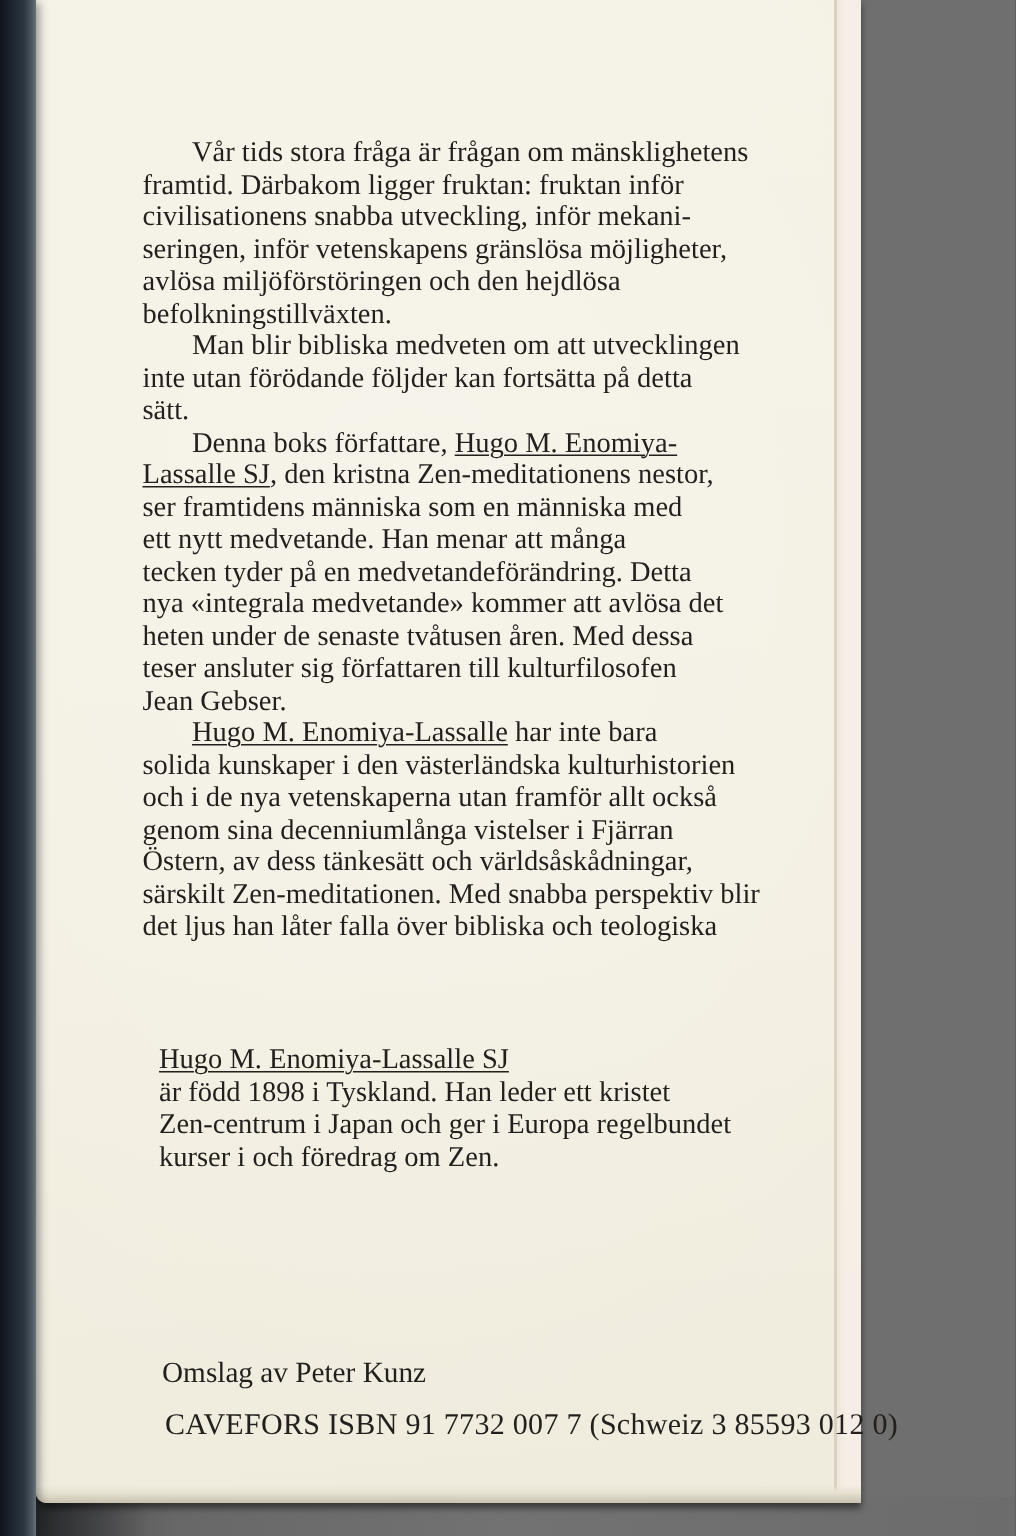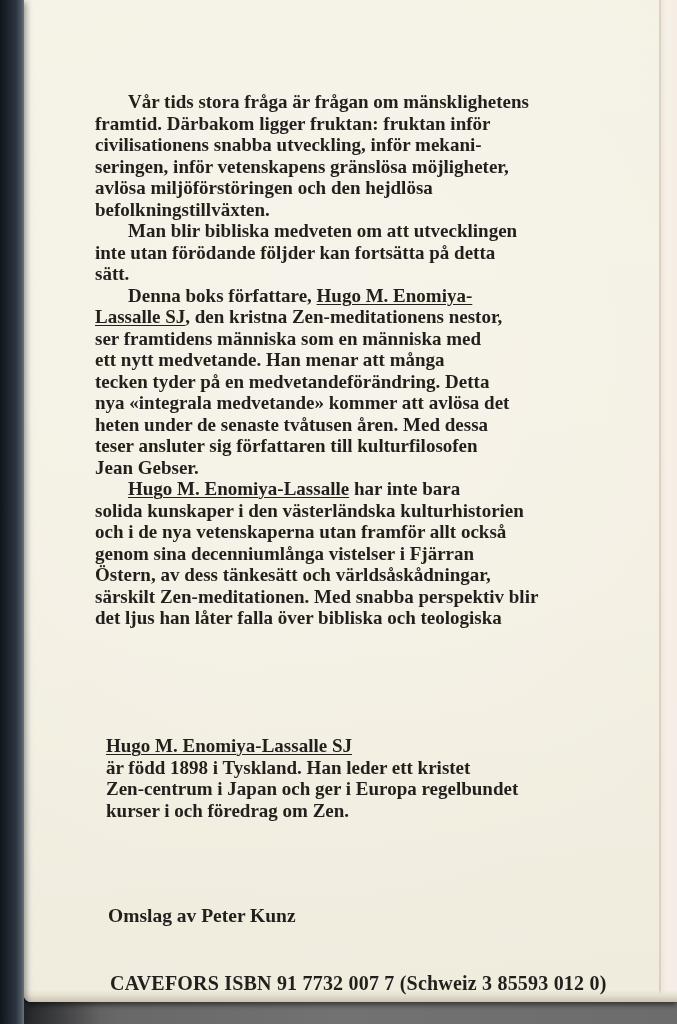--- a/index.html
+++ b/index.html
@@ -14,27 +14,26 @@
   .scanner-bg{
     position:absolute;left:0;bottom:0;width:677px;height:26px;
     background:linear-gradient(to right,#4a4a4c 0,#686868 120px,#727272 50%,#6c6c6c 100%);
   }
   .corner-shadow{
     position:absolute;left:20px;bottom:0;width:80px;height:26px;
     background:linear-gradient(to right,rgba(10,12,16,.65),rgba(10,12,16,0));
   }
   
   .page{
-    position:absolute;left:24px;top:0;width:653px;height:1002px;
+    position:absolute;left:24px;top:0;width:550px;height:1002px;
     background:
       radial-gradient(130% 90% at 45% 35%, rgba(255,255,255,.25), rgba(0,0,0,0) 70%),
       linear-gradient(175deg,#f4f1e5 0%,#f3efe2 60%,#efebdd 100%);
     border-bottom-left-radius:7px;
     box-shadow:0 3px 5px rgba(0,0,0,.5);
-    font-weight:bold;
   }
   
   .fore-edge{
     position:absolute;right:0;top:0;width:16px;height:100%;
     background:linear-gradient(to right,#efe7da,#f7f0e8 40%,#f6eee6);
     border-left:2px solid #d9cfbf;
     opacity:.9;
   }
   .bottom-edge{
     position:absolute;left:0;right:0;bottom:0;height:12px;
@@ -45,23 +44,23 @@
   .spine{
     position:absolute;left:0;top:0;width:24px;height:1024px;
     background:linear-gradient(to right,#10151c 0,#1e2630 35%,#2b3540 65%,#4b555f 88%,#6a727b 100%);
     box-shadow:4px 0 6px -2px rgba(20,26,34,.45);
   }
   .txt{position:absolute;color:#221f1c;}
   .line{white-space:nowrap;line-height:21.5px;font-size:19px;}
   .indent{padding-left:33px;}
   .u{text-decoration:underline;text-decoration-thickness:1.4px;text-underline-offset:2px;}
   .blurb{left:71px;top:91px;}
-  .author-note{left:82px;top:735px;}
+  .author-note{left:82px;top:696px;}
   .credit{left:84px;top:905px;font-size:19.5px;text-align:right;}
-  .isbn{left:86px;top:940px;font-size:20px;letter-spacing:.2px;margin-top:33px;}
+  .isbn{left:86px;top:940px;font-size:20px;letter-spacing:.2px;}
 </style>
 </head>
 <body>
 
 <div class="scan">
   <div class="scanner-bg"></div>
   <div class="corner-shadow"></div>
 
   <div class="page">
     <div class="fore-edge"></div>

